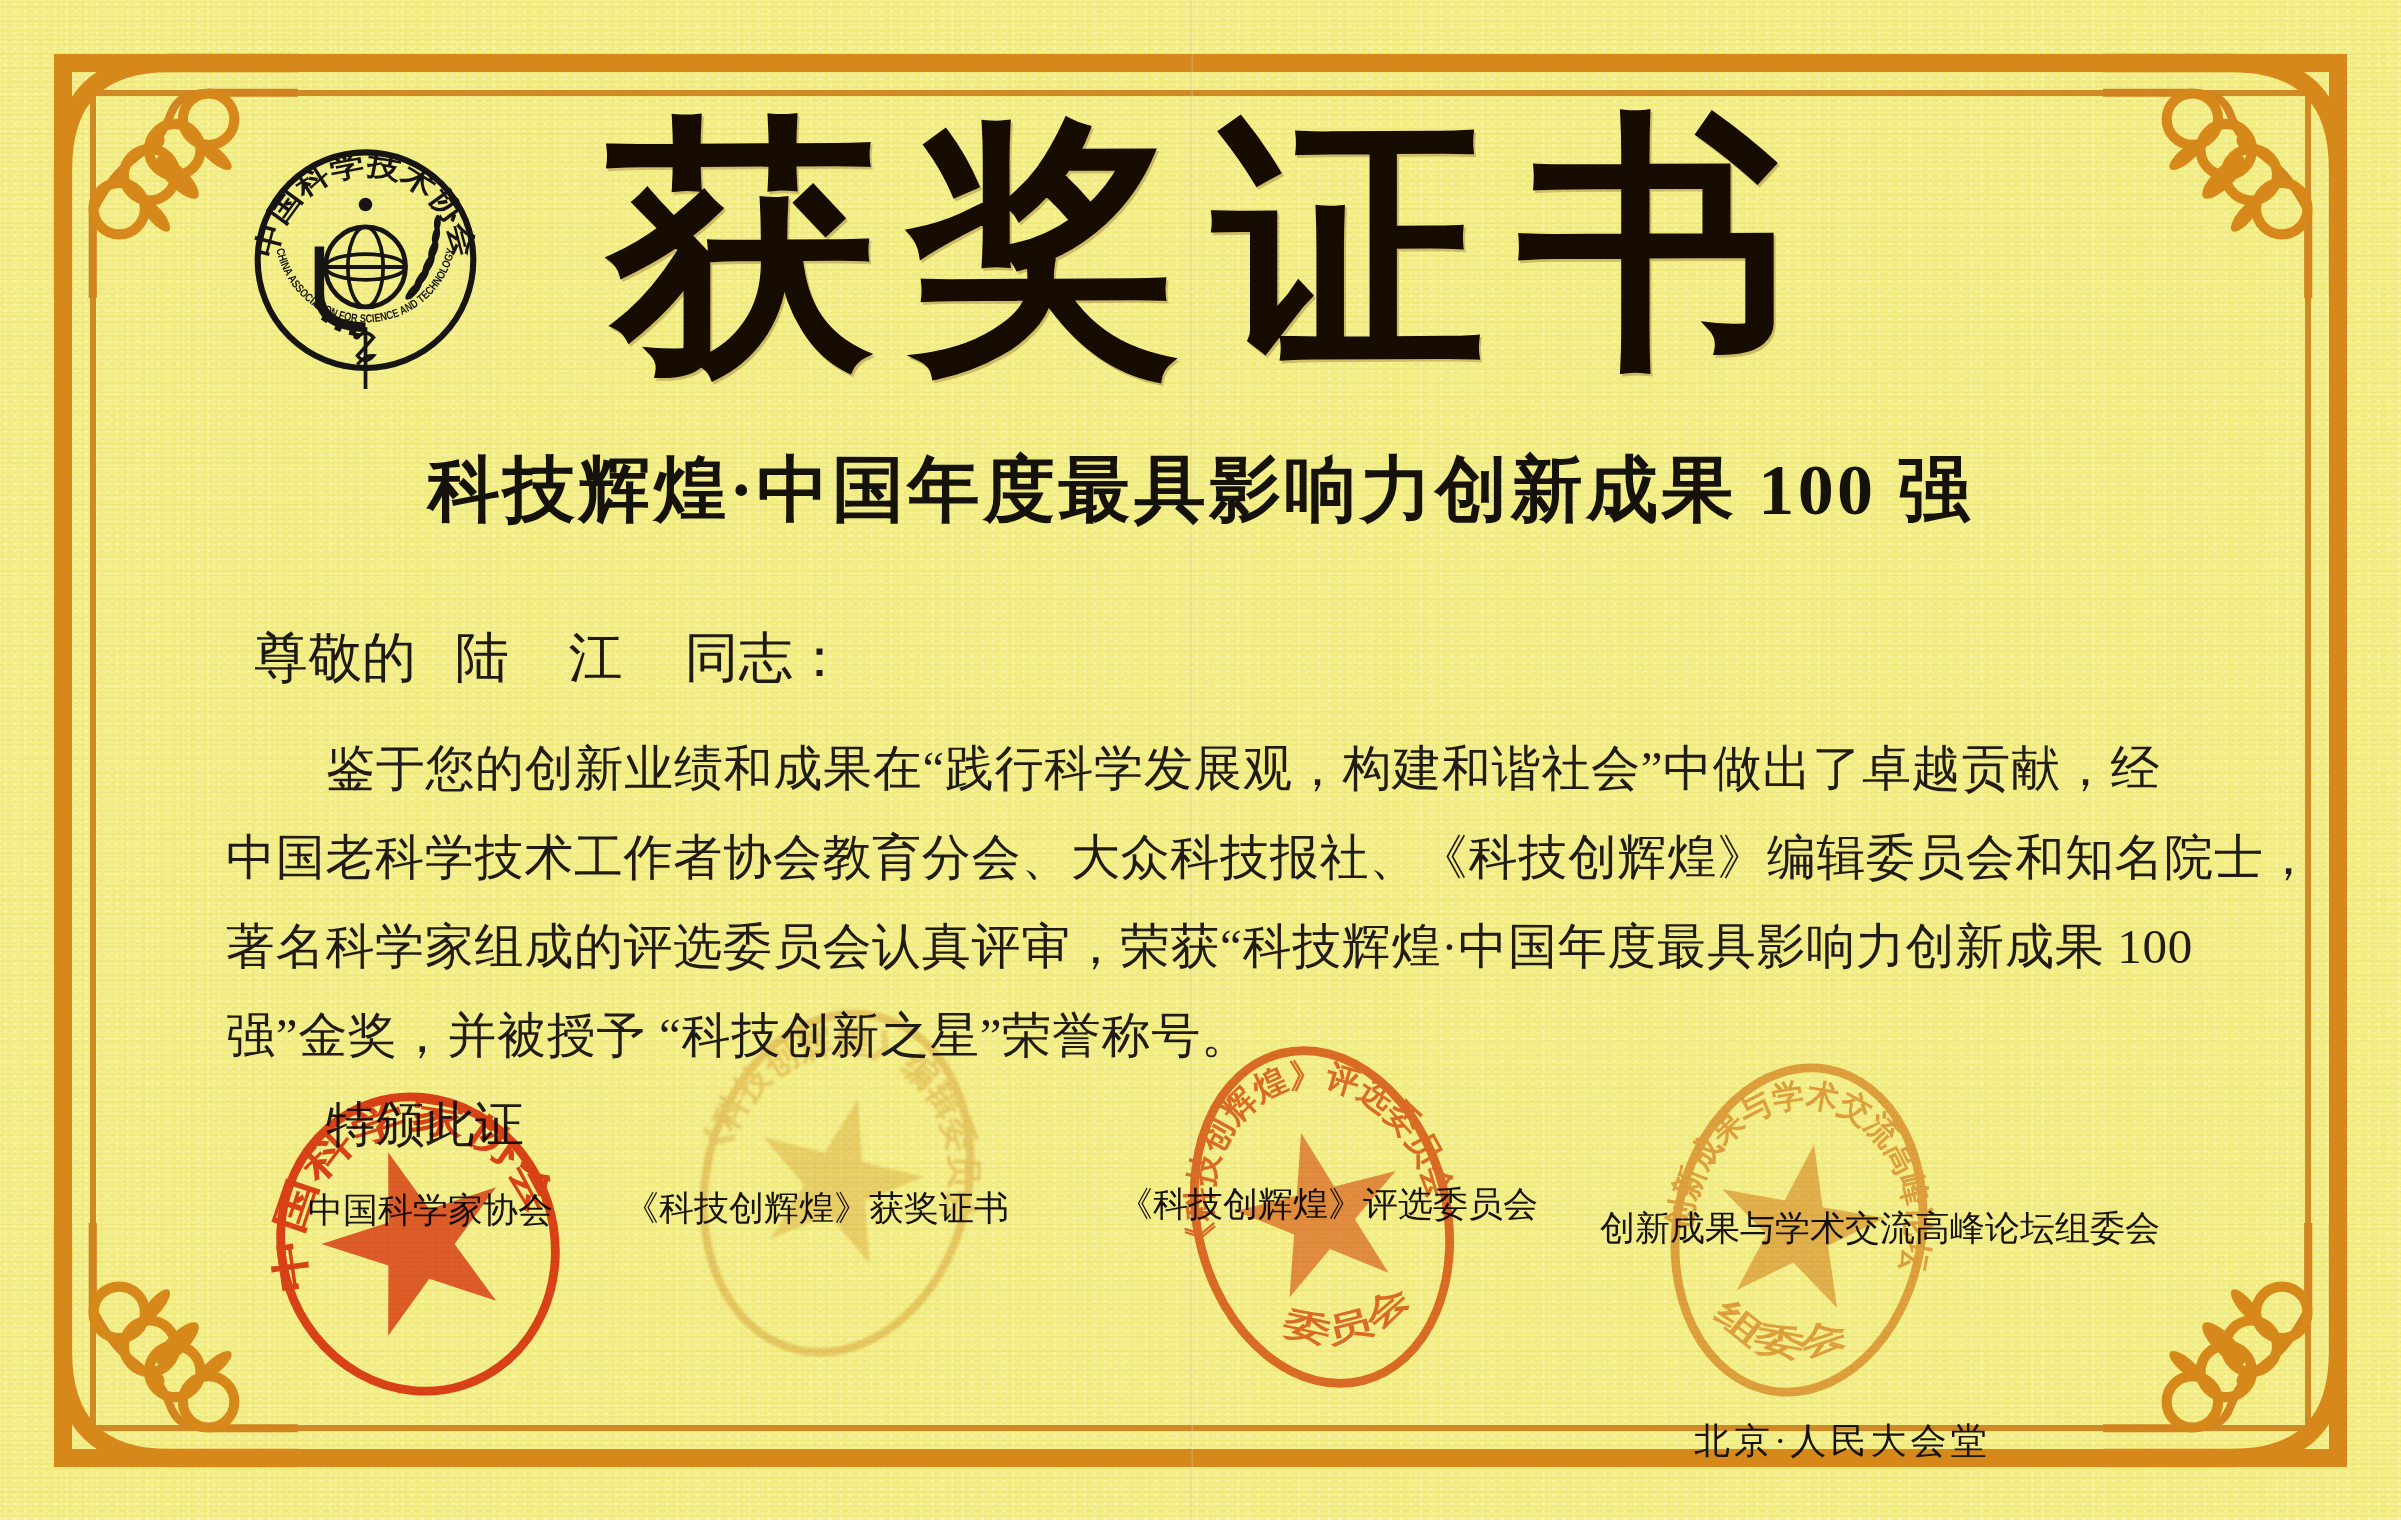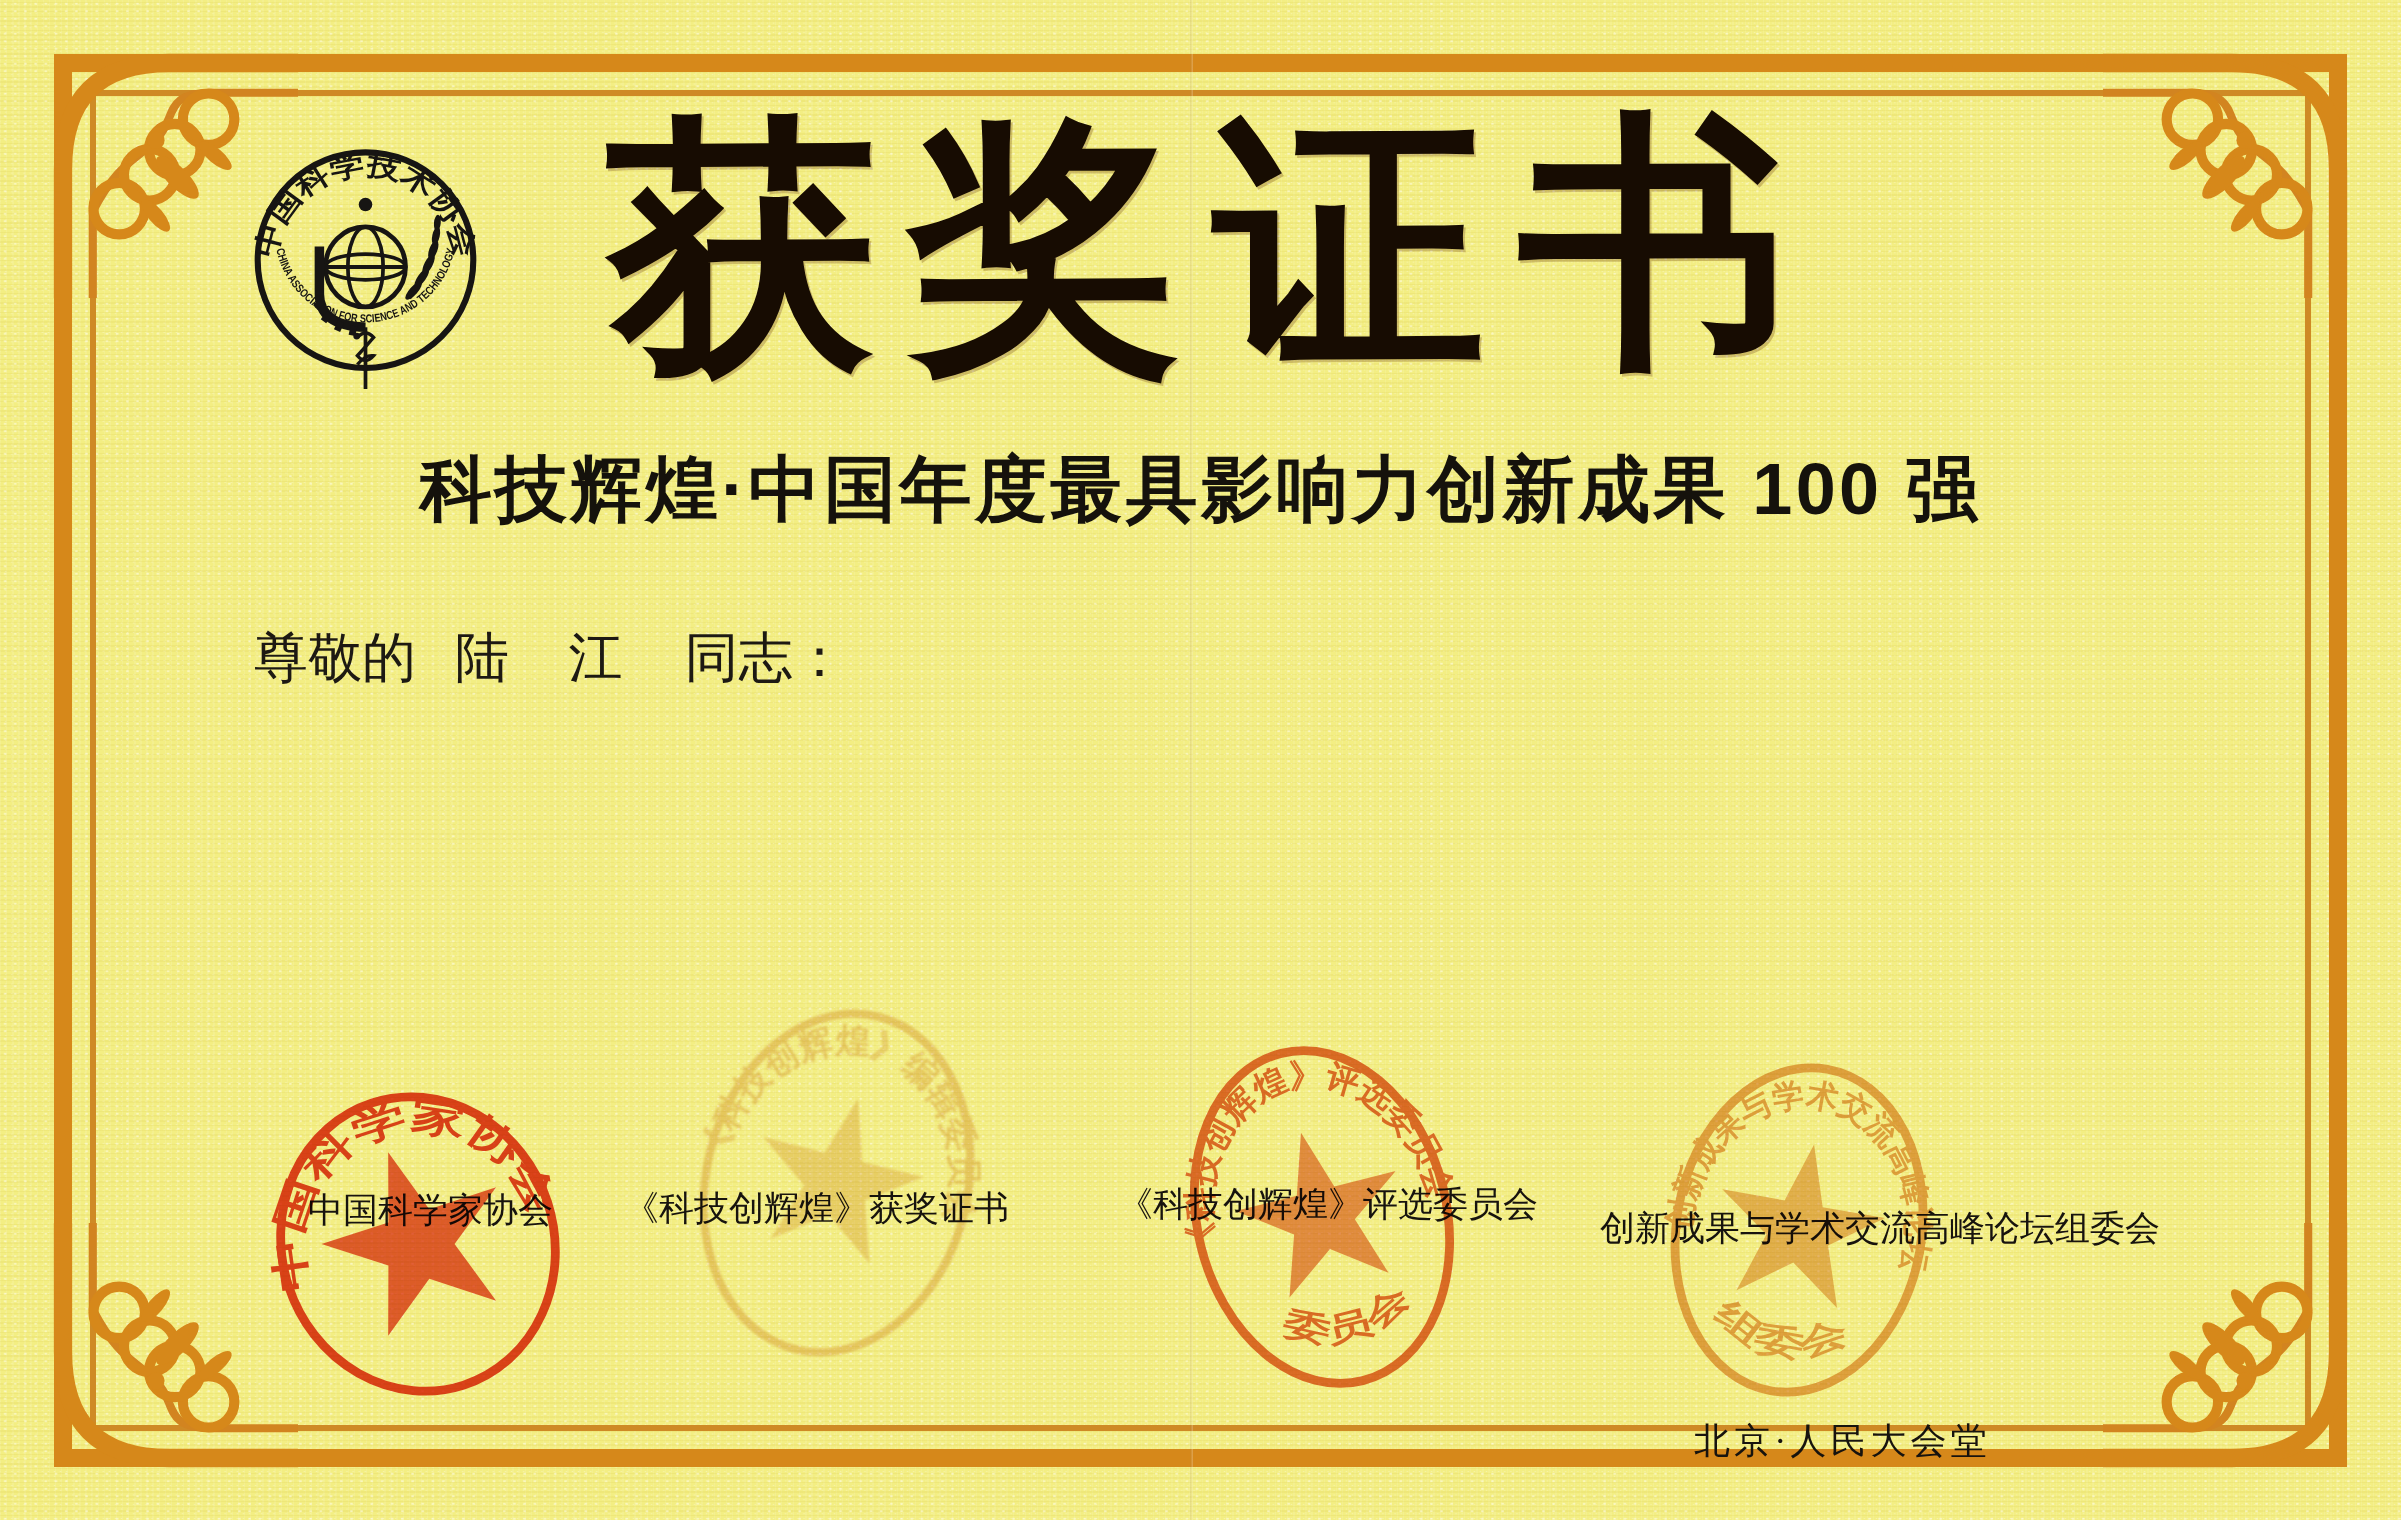--- a/index.html
+++ b/index.html
@@ -30,21 +30,21 @@
 
   
   .logo{position:absolute;left:236px;top:123px;width:259px;height:296px;}
 
   
   .title{position:absolute;left:0;top:66px;width:100%;text-align:center;
          font-size:271px;font-weight:bold;letter-spacing:33px;color:#170c02;
          padding-left:27px;box-sizing:border-box;
          text-shadow:2px 2.7px 0 rgba(90,40,0,.25);transform:skewY(-.3deg);}
   .subtitle{position:absolute;left:0;top:442px;width:100%;text-align:center;
-         font-family:Liberation Sans, sans-serif;
+         font-family:Liberation Serif, serif;
          font-size:72px;font-weight:bold;letter-spacing:3.4px;color:#15120c;}
   .salutation{position:absolute;left:234px;top:622px;font-size:54px;color:#1d1913;margin-left:20px;}
   .salutation .name{margin:0 39px;letter-spacing:23px;}
   .body-block{position:absolute;left:226px;top:744px;width:1963px;color:#201c15;}
   .body-line{font-size:49px;line-height:49px;margin-bottom:40px;letter-spacing:0.7px;white-space:nowrap;}
   .body-line.indent{text-indent:100px;}
 
   
   .sig{position:absolute;font-size:35px;color:#17130e;white-space:nowrap;}
   .sig1{left:308px;top:1187px;}
@@ -153,20 +153,27 @@
     </g>
   </svg>
 
   <div class="title">获奖证书</div>
   <div class="subtitle">科技辉煌·中国年度最具影响力创新成果 100 强</div>
 
   <div class="salutation">
     <span>尊敬的</span><span class="name">陆 江</span><span>同志：</span>
   </div>
 
+  <div class="body-block">
+    <div class="body-line indent">鉴于您的创新业绩和成果在“践行科学发展观，构建和谐社会”中做出了卓越贡献，经</div>
+    <div class="body-line">中国老科学技术工作者协会教育分会、大众科技报社、《科技创辉煌》编辑委员会和知名院士，</div>
+    <div class="body-line">著名科学家组成的评选委员会认真评审，荣获“科技辉煌·中国年度最具影响力创新成果 100</div>
+    <div class="body-line">强”金奖，并被授予 “科技创新之星”荣誉称号。</div>
+    <div class="body-line indent">特颁此证</div>
+  </div>
 
   <div class="sig sig1">中国科学家协会</div>
   <div class="sig sig2">《科技创辉煌》获奖证书</div>
   <div class="sig sig3">《科技创辉煌》评选委员会</div>
   <div class="sig sig4">创新成果与学术交流高峰论坛组委会</div>
 
   <div class="venue">北京·人民大会堂</div>
 
   <svg class="seal seal1" viewBox="-220 -270 440 540">
     <defs>

